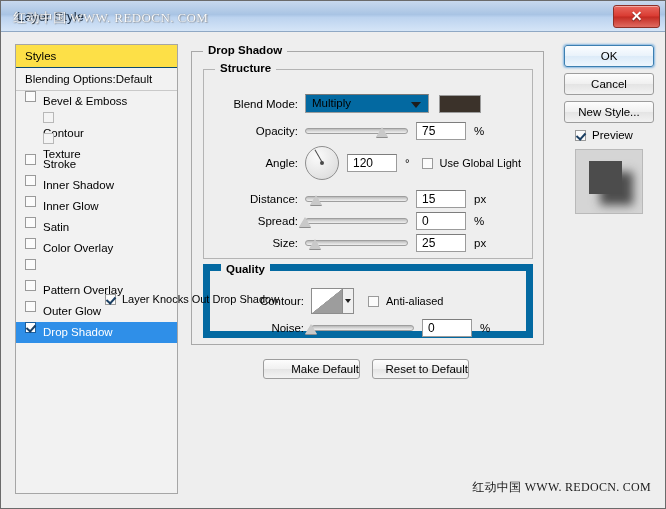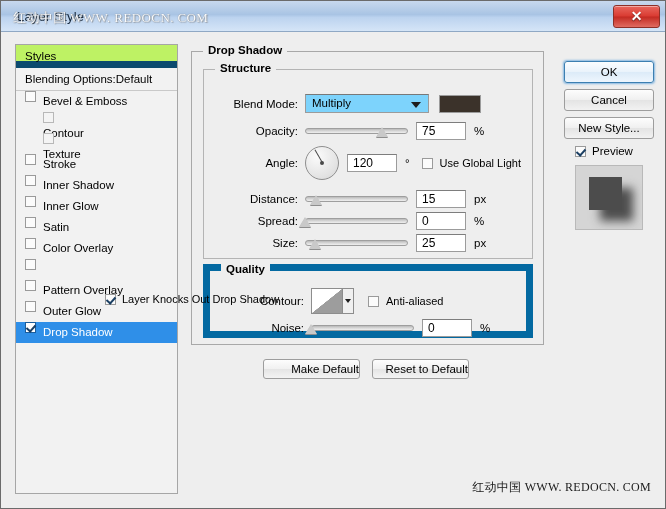--- a/index.html
+++ b/index.html
@@ -84,22 +84,22 @@
     width: 163px;
     height: 450px;
     background: #f2f2f2;
     border: 1px solid #a6a6a6;
     box-sizing: border-box;
   }
   .styles-header {
     height: 23px;
     line-height: 23px;
     padding-left: 9px;
-    border-bottom: 7px solid #0c4a6e;
-    background: #bef264;
+    border-bottom: 1px solid #0c4a6e;
+    background: #fde047;
     box-sizing: border-box;
     font-size: 11.5px;
   }
   .blending-row {
     height: 23px;
     line-height: 23px;
     padding-left: 9px;
     border-bottom: 1px solid #c9c9c9;
     box-sizing: border-box;
     font-size: 11.5px;
@@ -140,21 +140,21 @@
     height: 7px;
     border: solid #1b3f63;
     border-width: 0 2px 2px 0;
     transform: rotate(42deg);
   }
   .style-row.selected .cb { border-color: #1b5d9b; background: #ffffff; }
   
   .right-col {
     position: absolute;
     left: 563px;
-    top: 60px;
+    top: 44px;
     width: 90px;
   }
   .btn {
     display: block;
     width: 90px;
     height: 22px;
     line-height: 20px;
     text-align: center;
     font-size: 11.5px;
     background: linear-gradient(to bottom, #fdfdfd 0%, #f0f0f0 48%, #e4e4e4 52%, #f2f2f2 100%);
@@ -242,21 +242,21 @@
     align-items: center;
     white-space: nowrap;
   }
   .flabel {
     text-align: right;
     font-size: 11.5px;
     margin-right: 7px;
   }
   .select {
     height: 19px;
-    background: #7dd3fc;
+    background: #0369a1;
     border: 1px solid #9b9b9b;
     border-top-color: #787878;
     box-sizing: border-box;
     position: relative;
     cursor: pointer;
   }
   .select-value {
     position: absolute;
     left: 6px;
     top: 2px;

